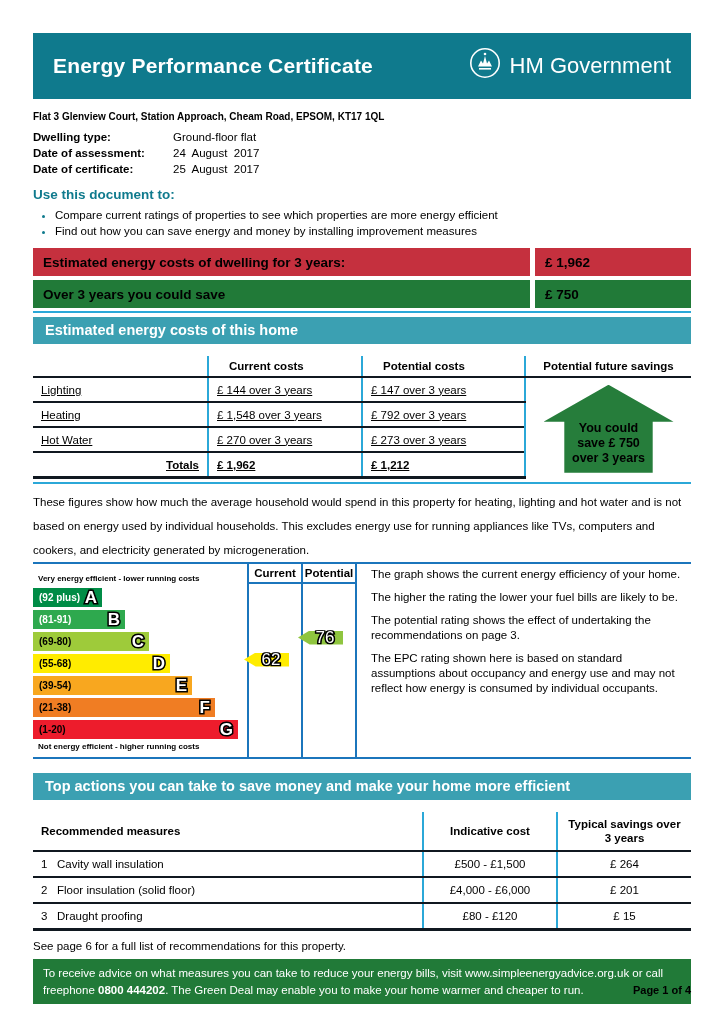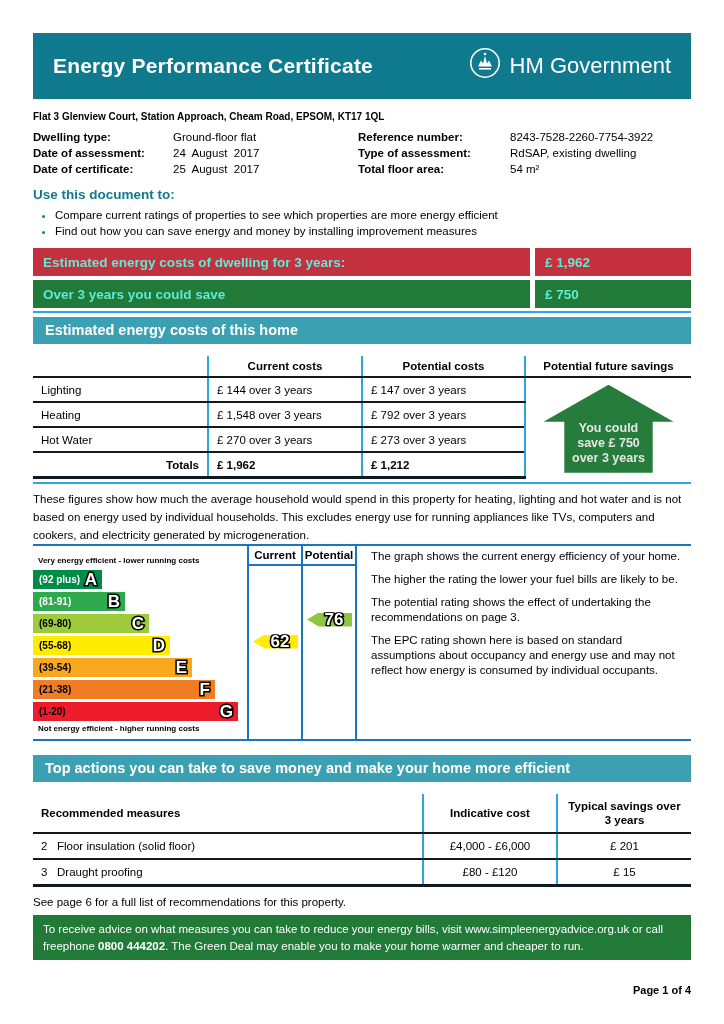--- a/index.html
+++ b/index.html
@@ -23,69 +23,69 @@
   .dcol-right .detail-label{width:152px;font-weight:bold;flex:none;}
   .detail-value{white-space:pre-wrap;}
 
   
   .use-doc-head{margin:10px 0 0 0;color:#0f7a8d;font-size:13.5px;font-weight:bold;}
   ul.bullets{margin:5px 0 0 0;padding-left:22px;}
   ul.bullets li{font-size:11.5px;line-height:16px;}
   ul.bullets li::marker{color:#0f7a8d;}
 
   
-  .banner-row{display:flex;height:28px;margin-top:9px;color:#5eead4;font-weight:bold;font-size:13.5px;}
+  .banner-row{display:flex;height:28px;margin-top:9px;color:#000000;font-weight:bold;font-size:13.5px;}
   .banner-row.green{margin-top:4px;}
   .banner-label{flex:1;display:flex;align-items:center;padding-left:10px;}
   .banner-value{width:146px;margin-left:5px;display:flex;align-items:center;padding-left:10px;}
   .red .banner-label,.red .banner-value{background:#c5303e;}
   .green .banner-label,.green .banner-value{background:#217a38;}
 
   .divider{height:2px;background:#2ba8d8;margin-top:3px;}
 
   
   .section-head{height:27px;line-height:27px;background:#3ba0b2;color:#fff;
                 font-size:14.5px;font-weight:bold;padding-left:12px;margin-top:4px;}
 
   
   table.costs{width:100%;border-collapse:collapse;table-layout:fixed;font-size:11.5px;margin-top:0;}
-  table.costs th{font-weight:bold;text-align:center;padding:4px 8px;border-bottom:2px solid #101820;}
+  table.costs th{font-weight:bold;text-align:left;padding:4px 20px;border-bottom:2px solid #101820;}
   table.costs th.center{text-align:center;padding:4px 2px;}
   table.costs td{padding:3px 8px;}
   .vsep{border-left:2px solid #2ba8d8;}
-  .cost-line td.c-label,.cost-line td.c-val{border-bottom:2px solid #101820;height:17px;}
+  .cost-line td.c-label,.cost-line td.c-val{border-bottom:2px solid #101820;height:17px;text-decoration:underline;}
   tr.totals td.c-label,tr.totals td.c-val{border-bottom:3px solid #101820;font-weight:bold;}
   tr.totals td.c-label{text-align:right;}
   td.savings-cell{border-left:2px solid #2ba8d8;text-align:center;vertical-align:middle;padding:0;}
-  .house{width:130px;height:88px;margin:2px auto 0 auto;background:#267d3b;color:#e5e5e5;
+  .house{width:130px;height:88px;margin:2px auto 0 auto;background:#267d3b;color:#000000;
          clip-path:polygon(50% 0,100% 42%,84% 42%,84% 100%,16% 100%,16% 42%,0 42%);
          font-weight:bold;font-size:12.5px;line-height:15px;display:flex;flex-direction:column;
          justify-content:flex-end;padding-bottom:7px;box-sizing:border-box;text-align:center;}
-  .note{margin:6px 0 0 0;font-size:11.5px;line-height:18px;}
+  .note{margin:6px 0 0 0;font-size:11.5px;line-height:24px;}
 
   
   .rating-wrap{display:flex;gap:14px;border-top:2px solid #1b75bc;border-bottom:2px solid #1b75bc;}
   .chart{width:324px;display:flex;}
   .bands-area{flex:1;padding-top:2px;}
   .cap{font-size:8px;font-weight:bold;margin:8px 0 5px 5px;}
   .cap.bottom{margin:2px 0 6px 5px;}
   .band-bar{height:19px;margin-bottom:3px;display:flex;align-items:center;box-sizing:border-box;}
   .band-range{font-size:10px;font-weight:bold;padding-left:6px;white-space:nowrap;}
   .band-range.light{color:#fff;}
   .outline-txt{color:#fff;-webkit-text-stroke:3px #000;paint-order:stroke fill;
                text-shadow:-1px -1px 0 #000,1px -1px 0 #000,-1px 1px 0 #000,1px 1px 0 #000;}
   .band-letter{margin-left:auto;padding-right:5px;font-size:17px;font-weight:bold;line-height:19px;}
   .rcol{width:52px;border-left:2px solid #1b75bc;position:relative;}
   .rcol.pot{border-right:2px solid #1b75bc;}
   .rcol-head{height:18px;line-height:18px;text-align:center;font-size:11.5px;font-weight:bold;
              border-bottom:2px solid #1b75bc;}
-  .arrow{position:absolute;right:3px;width:45px;height:14px;
+  .arrow{position:absolute;right:12px;width:45px;height:14px;
          clip-path:polygon(0 50%,26% 0,100% 0,100% 100%,26% 100%);
          display:flex;align-items:center;justify-content:center;padding-left:9px;box-sizing:border-box;
-         font-size:17px;font-weight:bold;}
+         font-size:17px;font-weight:normal;}
   .rating-text{flex:1;padding:3px 2px 4px 0;}
   .rating-text p{margin:0 0 8px 0;font-size:11.5px;line-height:15px;}
 
   
   .actions-head{margin-top:14px;}
   table.actions{width:100%;border-collapse:collapse;table-layout:fixed;font-size:11.5px;}
   table.actions th{font-weight:bold;padding:5px 8px;border-bottom:2px solid #101820;vertical-align:middle;}
   table.actions th.left{text-align:left;}
   table.actions th.center{text-align:center;line-height:14px;}
   table.actions td{padding:5px 8px;border-bottom:2px solid #101820;height:14px;}
@@ -128,34 +128,20 @@
             <span class="detail-label">Dwelling type:</span>
             <span class="detail-value">Ground-floor flat</span>
           </div>
           <div class="detail-row">
             <span class="detail-label">Date of assessment:</span>
             <span class="detail-value">24  August  2017</span>
           </div>
           <div class="detail-row">
             <span class="detail-label">Date of certificate:</span>
             <span class="detail-value">25  August  2017</span>
-          </div>
-        </div>
-      <div class="dcol-right" id="details-right">
-          <div class="detail-row">
-            <span class="detail-label">Reference number:</span>
-            <span class="detail-value">8243-7528-2260-7754-3922</span>
-          </div>
-          <div class="detail-row">
-            <span class="detail-label">Type of assessment:</span>
-            <span class="detail-value">RdSAP, existing dwelling</span>
-          </div>
-          <div class="detail-row">
-            <span class="detail-label">Total floor area:</span>
-            <span class="detail-value">54 m²</span>
           </div>
         </div>
     </div>
 
     <h2 class="use-doc-head">Use this document to:</h2>
     <ul class="bullets" id="bullets">
         <li class="bullet">Compare current ratings of properties to see which properties are more energy efficient</li>
         <li class="bullet">Find out how you can save energy and money by installing improvement measures</li>
       </ul>
 
@@ -280,20 +266,25 @@
         </colgroup>
       <thead>
         <tr>
           <th class="left">Recommended measures</th>
           <th class="vsep center">Indicative cost</th>
           <th class="vsep center">Typical savings over 3 years</th>
         </tr>
       </thead>
       <tbody id="actions-body">
           <tr class="action-row">
+            <td class="a-measure"><span class="a-num">1</span><span class="a-name">Cavity wall insulation</span></td>
+            <td class="a-cost vsep">£500 - £1,500</td>
+            <td class="a-save vsep">£ 264</td>
+          </tr>
+          <tr class="action-row">
             <td class="a-measure"><span class="a-num">2</span><span class="a-name">Floor insulation (solid floor)</span></td>
             <td class="a-cost vsep">£4,000 - £6,000</td>
             <td class="a-save vsep">£ 201</td>
           </tr>
           <tr class="action-row">
             <td class="a-measure"><span class="a-num">3</span><span class="a-name">Draught proofing</span></td>
             <td class="a-cost vsep">£80 - £120</td>
             <td class="a-save vsep">£ 15</td>
           </tr>
         </tbody>

